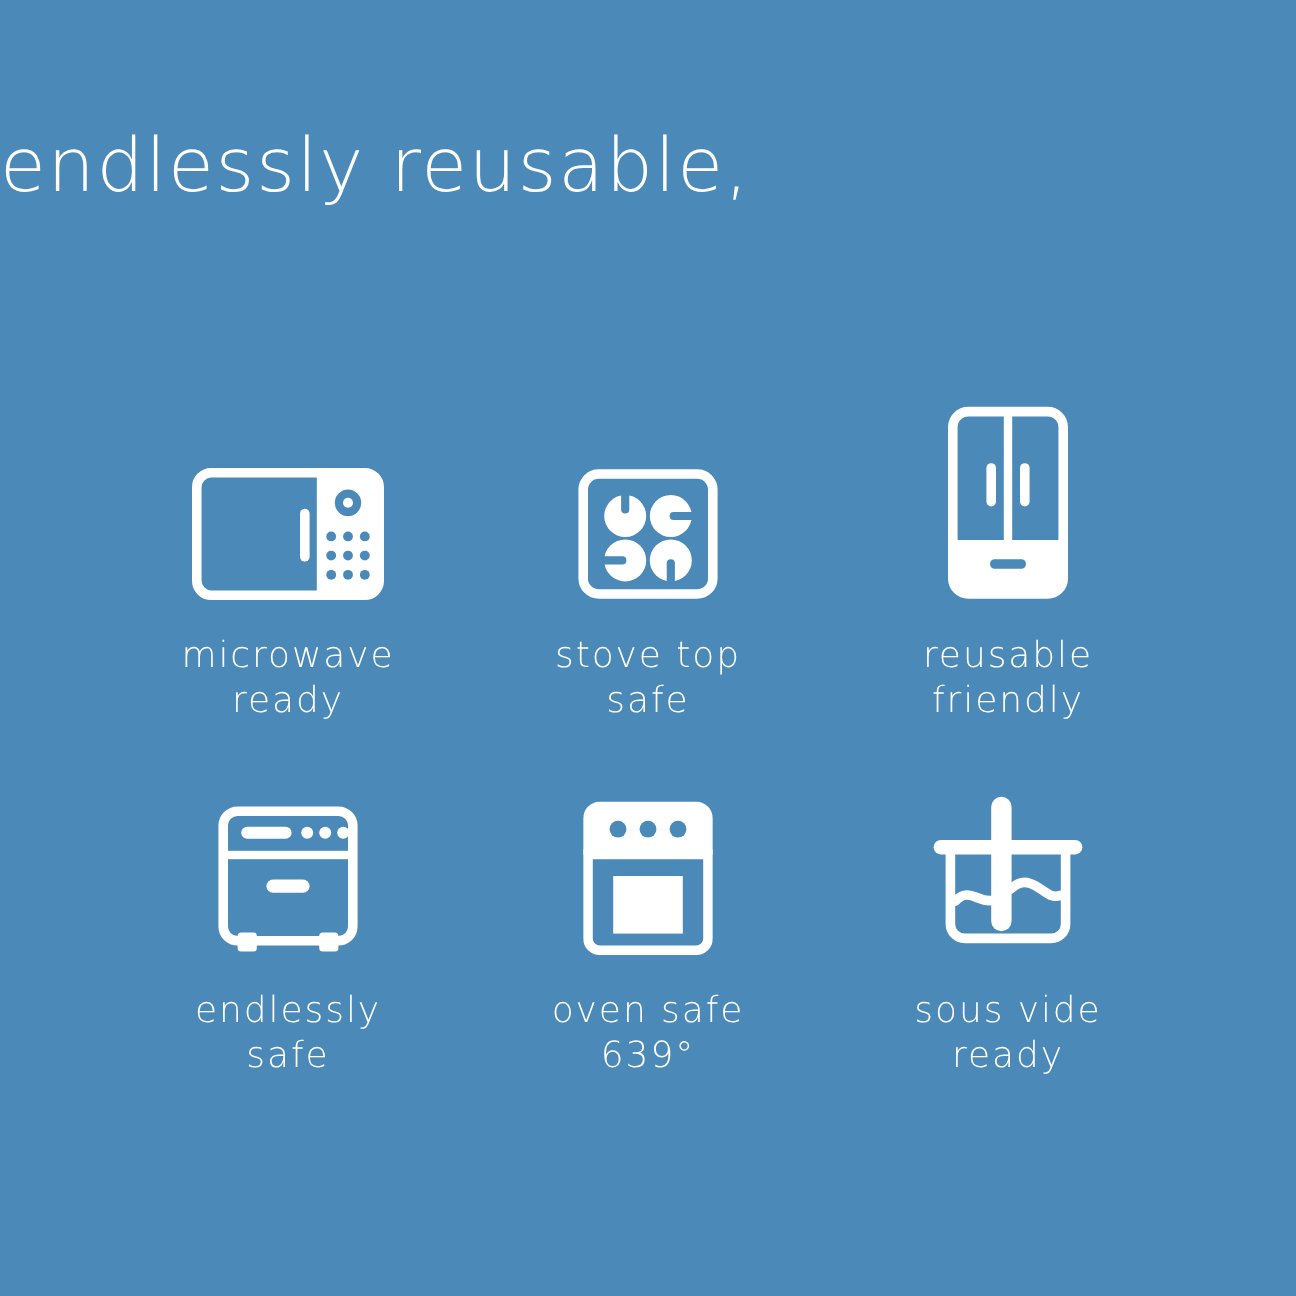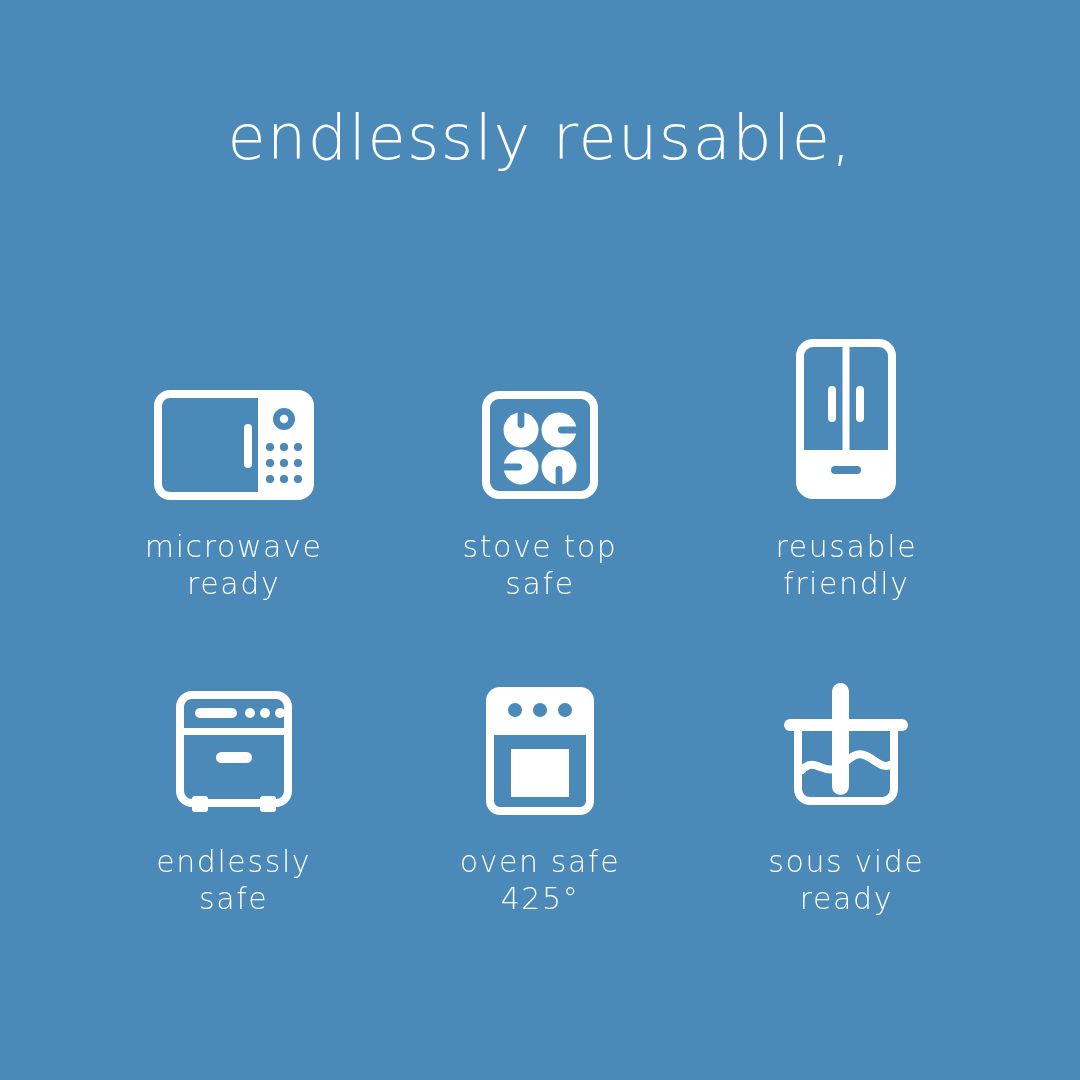--- a/index.html
+++ b/index.html
@@ -21,21 +21,20 @@
     background: #4a89b8;
     box-sizing: border-box;
   }
 
   
   .headline {
     position: absolute;
     top: 96px;
     left: 0;
     width: 1080px;
-    text-align: center;
     color: #ffffff;
     font-family: "DejaVu Sans", sans-serif;
     font-weight: 300;
     font-size: 62px;
     line-height: 84px;
     letter-spacing: 1.5px;
     -webkit-font-smoothing: antialiased;
   }
   .headline .hl-line {
     display: block;
@@ -46,21 +45,20 @@
   .grid {
     position: absolute;
     top: 330px;
     left: 90px;
     width: 900px;
     display: grid;
     grid-template-columns: 1fr 1fr 1fr;
     grid-template-rows: 296px 296px;
     row-gap: 0;
     column-gap: 0;
-    gap: 19px;
   }
   .cell {
     display: flex;
     flex-direction: column;
     align-items: center;
   }
   .icon-wrap {
     height: 170px;
     display: flex;
     align-items: flex-end;
@@ -203,21 +201,21 @@
           <circle cx="29" cy="23" r="7" fill="#4a89b8"></circle>
           <circle cx="54" cy="23" r="7" fill="#4a89b8"></circle>
           <circle cx="79" cy="23" r="7" fill="#4a89b8"></circle>
 
           <path d="M4 44 H104 V114 a10 10 0 0 1 -10 10 H14 a10 10 0 0 1 -10 -10 Z" fill="none" stroke="#ffffff" stroke-width="8"></path>
 
           <rect x="25" y="62" width="58" height="48" fill="#ffffff"></rect>
         </svg>
       </div>
       <div class="cell-label">oven safe
-425°</div>
+639°</div>
     </div>
 
     <div class="cell">
       <div class="icon-wrap">
         <svg width="140" height="138" viewBox="0 0 140 138">
 
           <path d="M22 48 V112 a12 12 0 0 0 12 12 H106 a12 12 0 0 0 12 -12 V48" fill="none" stroke="#ffffff" stroke-width="8"></path>
 
           <rect x="8" y="42" width="124" height="12" rx="6" ry="6" fill="#ffffff"></rect>
 

